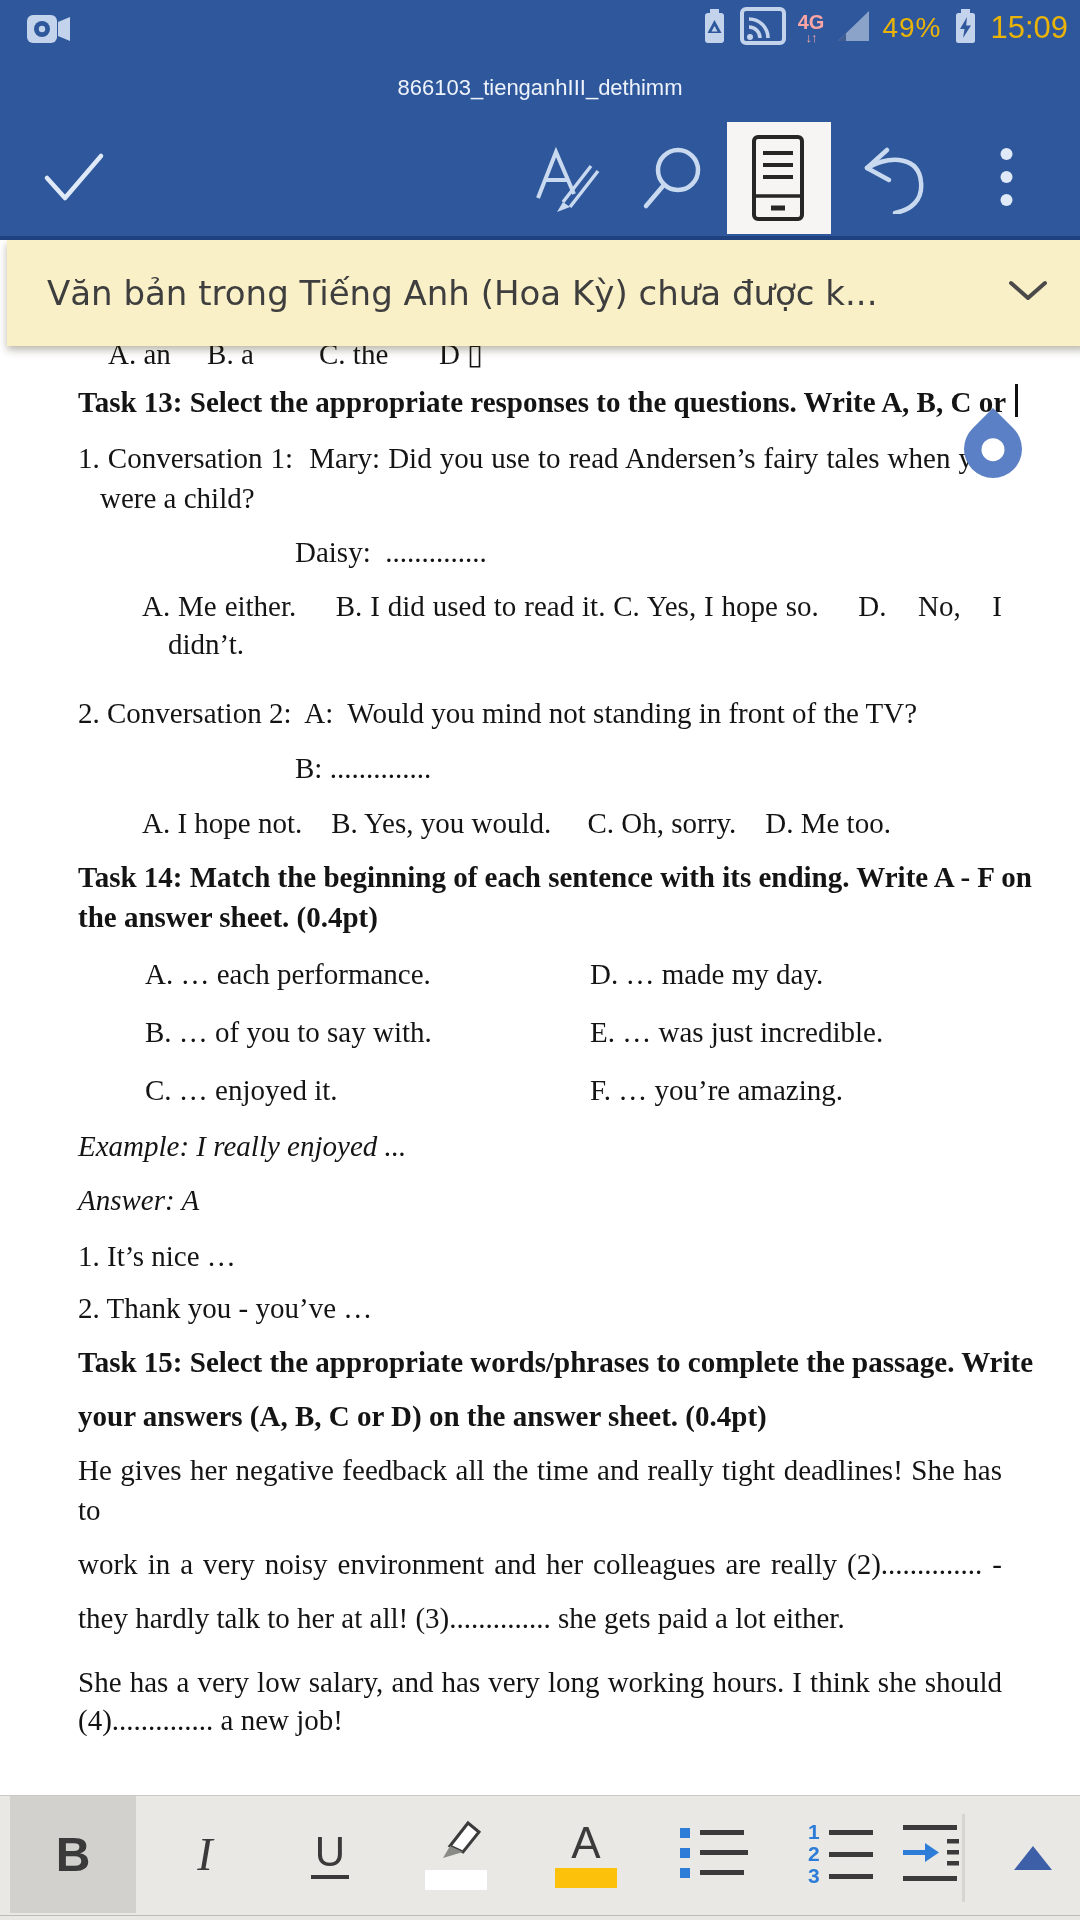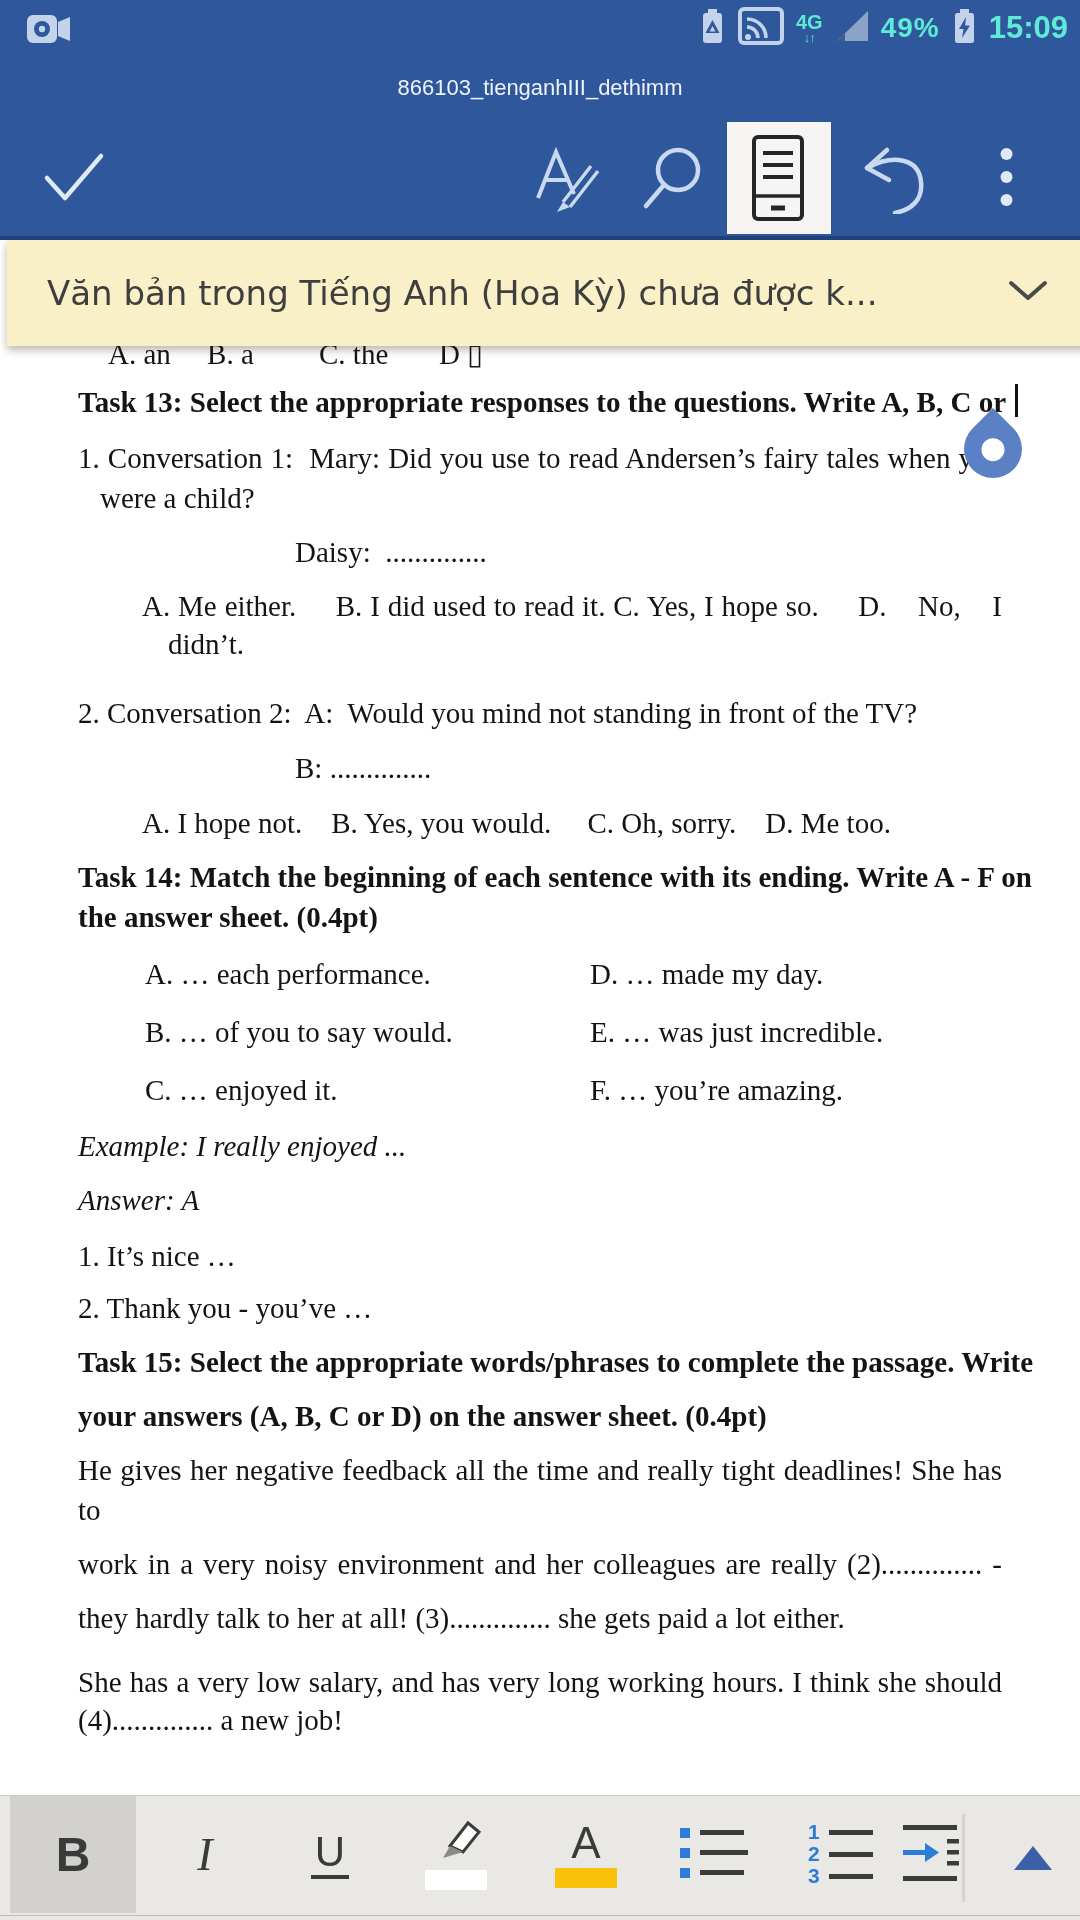--- a/index.html
+++ b/index.html
@@ -4,24 +4,24 @@
 <style>
   html,body{margin:0;padding:0;background:#222;}
   .screen{position:relative;width:1080px;height:1920px;overflow:hidden;background:#fff;
           font-family:"Liberation Sans","DejaVu Sans",sans-serif;}
   
   .header{position:absolute;left:0;top:0;width:1080px;height:236px;background:#2f589c;
           border-bottom:4px solid #1f4180;z-index:30;}
   .status-bar{position:absolute;left:0;top:0;width:1080px;height:56px;}
   .rec-icon{position:absolute;left:26px;top:10px;}
   .status-right{position:absolute;right:12px;top:0;height:56px;display:flex;align-items:center;gap:11px;}
-  .st-text{color:#5eead4;font-weight:bold;}
+  .st-text{color:#eab308;}
   .pct{font-size:28px;letter-spacing:1px;}
   .clock{font-size:31px;}
-  .fourg{display:flex;flex-direction:column;align-items:center;line-height:1;color:#5eead4;}
+  .fourg{display:flex;flex-direction:column;align-items:center;line-height:1;color:#fca5a5;}
   .fourg .g{font-size:20px;font-weight:bold;}
   .fourg .arr{font-size:13px;letter-spacing:-1px;margin-top:-1px;}
   .title-row{position:absolute;left:0;top:56px;width:1080px;height:64px;display:flex;
              align-items:center;justify-content:center;}
   .doc-title{color:#eef3fb;font-size:22px;}
   .appbar{position:absolute;left:0;top:120px;width:1080px;height:116px;}
   .abtn{position:absolute;top:0;height:116px;display:flex;align-items:center;justify-content:center;}
   .view-btn{position:absolute;left:727px;top:2px;width:104px;height:112px;background:#f6f5f3;
             display:flex;align-items:center;justify-content:center;}
   
@@ -181,21 +181,21 @@
         <div class="dl m0 ind-were">were a child?</div>
         <div class="dl ind-daisy">Daisy:&nbsp; ..............</div>
         <div class="dl just ind-opt">A. Me either.&nbsp;&nbsp;&nbsp;&nbsp; B. I did used to read it. C. Yes, I hope so.&nbsp;&nbsp;&nbsp;&nbsp; D.&nbsp;&nbsp;&nbsp; No,&nbsp;&nbsp;&nbsp; I</div>
         <div class="dl mneg2 ind-didnt">didn’t.</div>
         <div class="dl m13">2. Conversation 2:&nbsp; A:&nbsp; Would you mind not standing in front of the TV?</div>
         <div class="dl m15 ind-daisy">B: ..............</div>
         <div class="dl m15 ind-opt">A. I hope not.&nbsp;&nbsp;&nbsp; B. Yes, you would.&nbsp;&nbsp;&nbsp;&nbsp; C. Oh, sorry.&nbsp;&nbsp;&nbsp; D. Me too.</div>
         <div class="dl bold">Task 14: Match the beginning of each sentence with its ending. Write A - F on</div>
         <div class="dl bold m0">the answer sheet. (0.4pt)</div>
         <div class="dl m17 dl-match"><span class="mleft">A. … each performance.</span><span>D. … made my day.</span></div>
-        <div class="dl m18 dl-match"><span class="mleft">B. … of you to say would.</span><span>E. … was just incredible.</span></div>
+        <div class="dl m18 dl-match"><span class="mleft">B. … of you to say with.</span><span>E. … was just incredible.</span></div>
         <div class="dl m18 dl-match"><span class="mleft">C. … enjoyed it.</span><span>F. … you’re amazing.</span></div>
         <div class="dl italic m16">Example: I really enjoyed ...</div>
         <div class="dl italic">Answer: A</div>
         <div class="dl m16">1. It’s nice …</div>
         <div class="dl m12">2. Thank you - you’ve …</div>
         <div class="dl bold">Task 15: Select the appropriate words/phrases to complete the passage. Write</div>
         <div class="dl bold">your answers (A, B, C or D) on the answer sheet. (0.4pt)</div>
         <div class="dl just">He gives her negative feedback all the time and really tight deadlines! She has to</div>
         <div class="dl just">work in a very noisy environment and her colleagues are really (2).............. -</div>
         <div class="dl ">they hardly talk to her at all! (3).............. she gets paid a lot either.</div>

